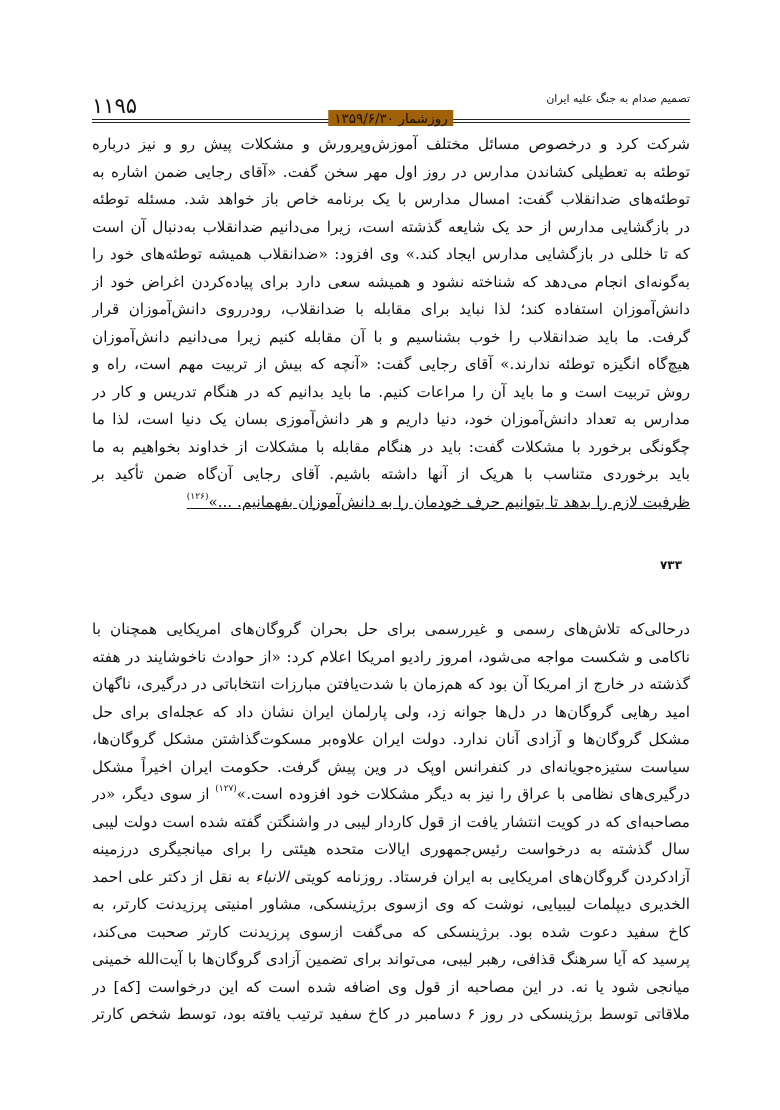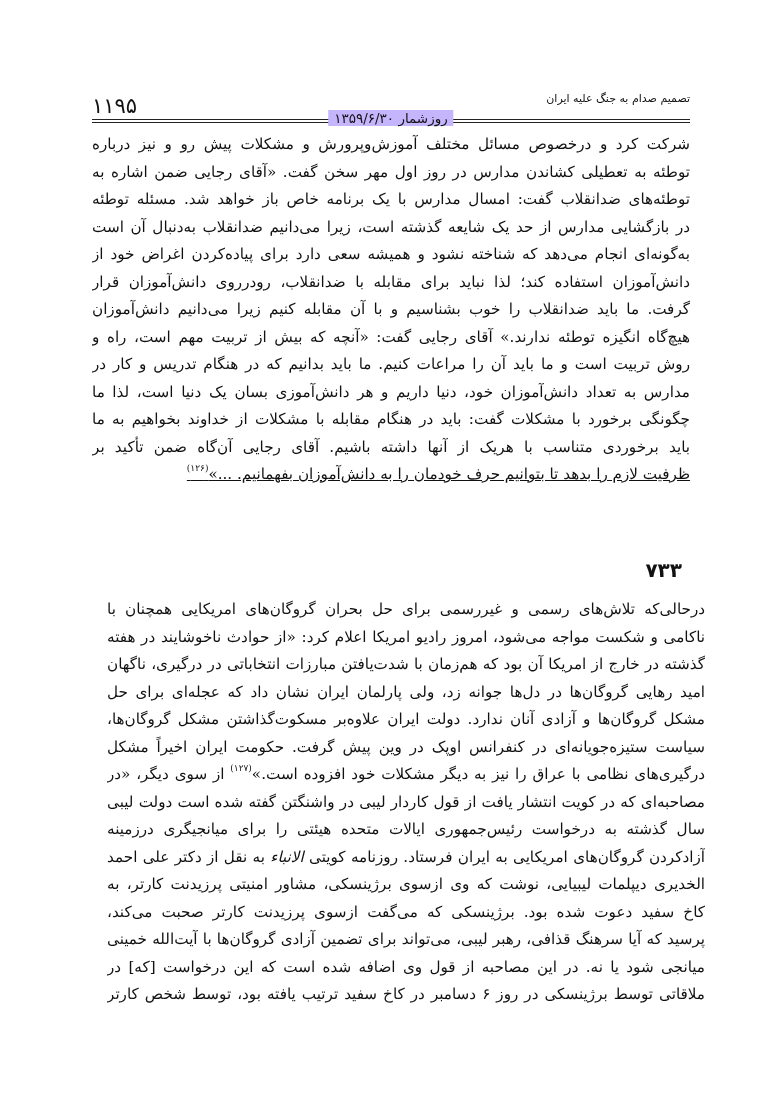--- a/index.html
+++ b/index.html
@@ -52,21 +52,21 @@
       height: 4px;
       border-top: 1px solid #222;
       border-bottom: 1px solid #222;
       box-sizing: border-box;
     }
     .header-date {
       position: absolute;
       left: 50%;
       top: 18px;
       transform: translateX(-50%);
-      background: #c4b5fd;
+      background: #a16207;
       padding: 0 6px;
       font-size: 13.5px;
       direction: rtl;
       white-space: nowrap;
       font-family: "DejaVu Sans", sans-serif;
     }
     .body-text {
       position: absolute;
       left: 0;
       width: 598px;
@@ -86,28 +86,27 @@
       text-align-last: right;
       text-decoration: underline;
     }
     .para-1 {
       top: 131px;
     }
     .section-number {
       position: absolute;
       right: 8px;
       top: 558px;
-      font-size: 20px;
+      font-size: 12px;
       font-weight: bold;
       font-family: "DejaVu Sans", sans-serif;
       direction: rtl;
     }
     .para-2 {
-      top: 596px;
-      margin-left: 15px;
+      top: 616px;
     }
     sup.fn {
       font-size: 9px;
       vertical-align: 8px;
       line-height: 0;
     }
     .italic {
       font-style: italic;
     }
   </style>
@@ -121,20 +120,21 @@
     <span class="header-page-number">۱۱۹۵</span>
     <div class="header-rule"></div>
     <span class="header-date">روزشمار ۱۳۵۹/۶/۳۰</span>
   </div>
 
   <div class="body-text para-1">
     <span class="line">شرکت کرد و درخصوص مسائل مختلف آموزش‌وپرورش و مشکلات پیش رو و نیز درباره</span>
     <span class="line">توطئه به تعطیلی کشاندن مدارس در روز اول مهر سخن گفت. «آقای رجایی ضمن اشاره به</span>
     <span class="line">توطئه‌های ضدانقلاب گفت: امسال مدارس با یک برنامه خاص باز خواهد شد. مسئله توطئه</span>
     <span class="line">در بازگشایی مدارس از حد یک شایعه گذشته است، زیرا می‌دانیم ضدانقلاب به‌دنبال آن است</span>
+    <span class="line">که تا خللی در بازگشایی مدارس ایجاد کند.» وی افزود: «ضدانقلاب همیشه توطئه‌های خود را</span>
     <span class="line">به‌گونه‌ای انجام می‌دهد که شناخته نشود و همیشه سعی دارد برای پیاده‌کردن اغراض خود از</span>
     <span class="line">دانش‌آموزان استفاده کند؛ لذا نباید برای مقابله با ضدانقلاب، رودرروی دانش‌آموزان قرار</span>
     <span class="line">گرفت. ما باید ضدانقلاب را خوب بشناسیم و با آن مقابله کنیم زیرا می‌دانیم دانش‌آموزان</span>
     <span class="line">هیچ‌گاه انگیزه توطئه ندارند.» آقای رجایی گفت: «آنچه که بیش از تربیت مهم است، راه و</span>
     <span class="line">روش تربیت است و ما باید آن را مراعات کنیم. ما باید بدانیم که در هنگام تدریس و کار در</span>
     <span class="line">مدارس به تعداد دانش‌آموزان خود، دنیا داریم و هر دانش‌آموزی بسان یک دنیا است، لذا ما</span>
     <span class="line">چگونگی برخورد با مشکلات گفت: باید در هنگام مقابله با مشکلات از خداوند بخواهیم به ما</span>
     <span class="line">باید برخوردی متناسب با هریک از آنها داشته باشیم. آقای رجایی آن‌گاه ضمن تأکید بر</span>
     <span class="line last"><span>ظرفیت لازم را بدهد تا بتوانیم حرف خودمان را به دانش‌آموزان بفهمانیم. ...»</span><sup class="fn">(۱۲۶)</sup></span>
   </div>

